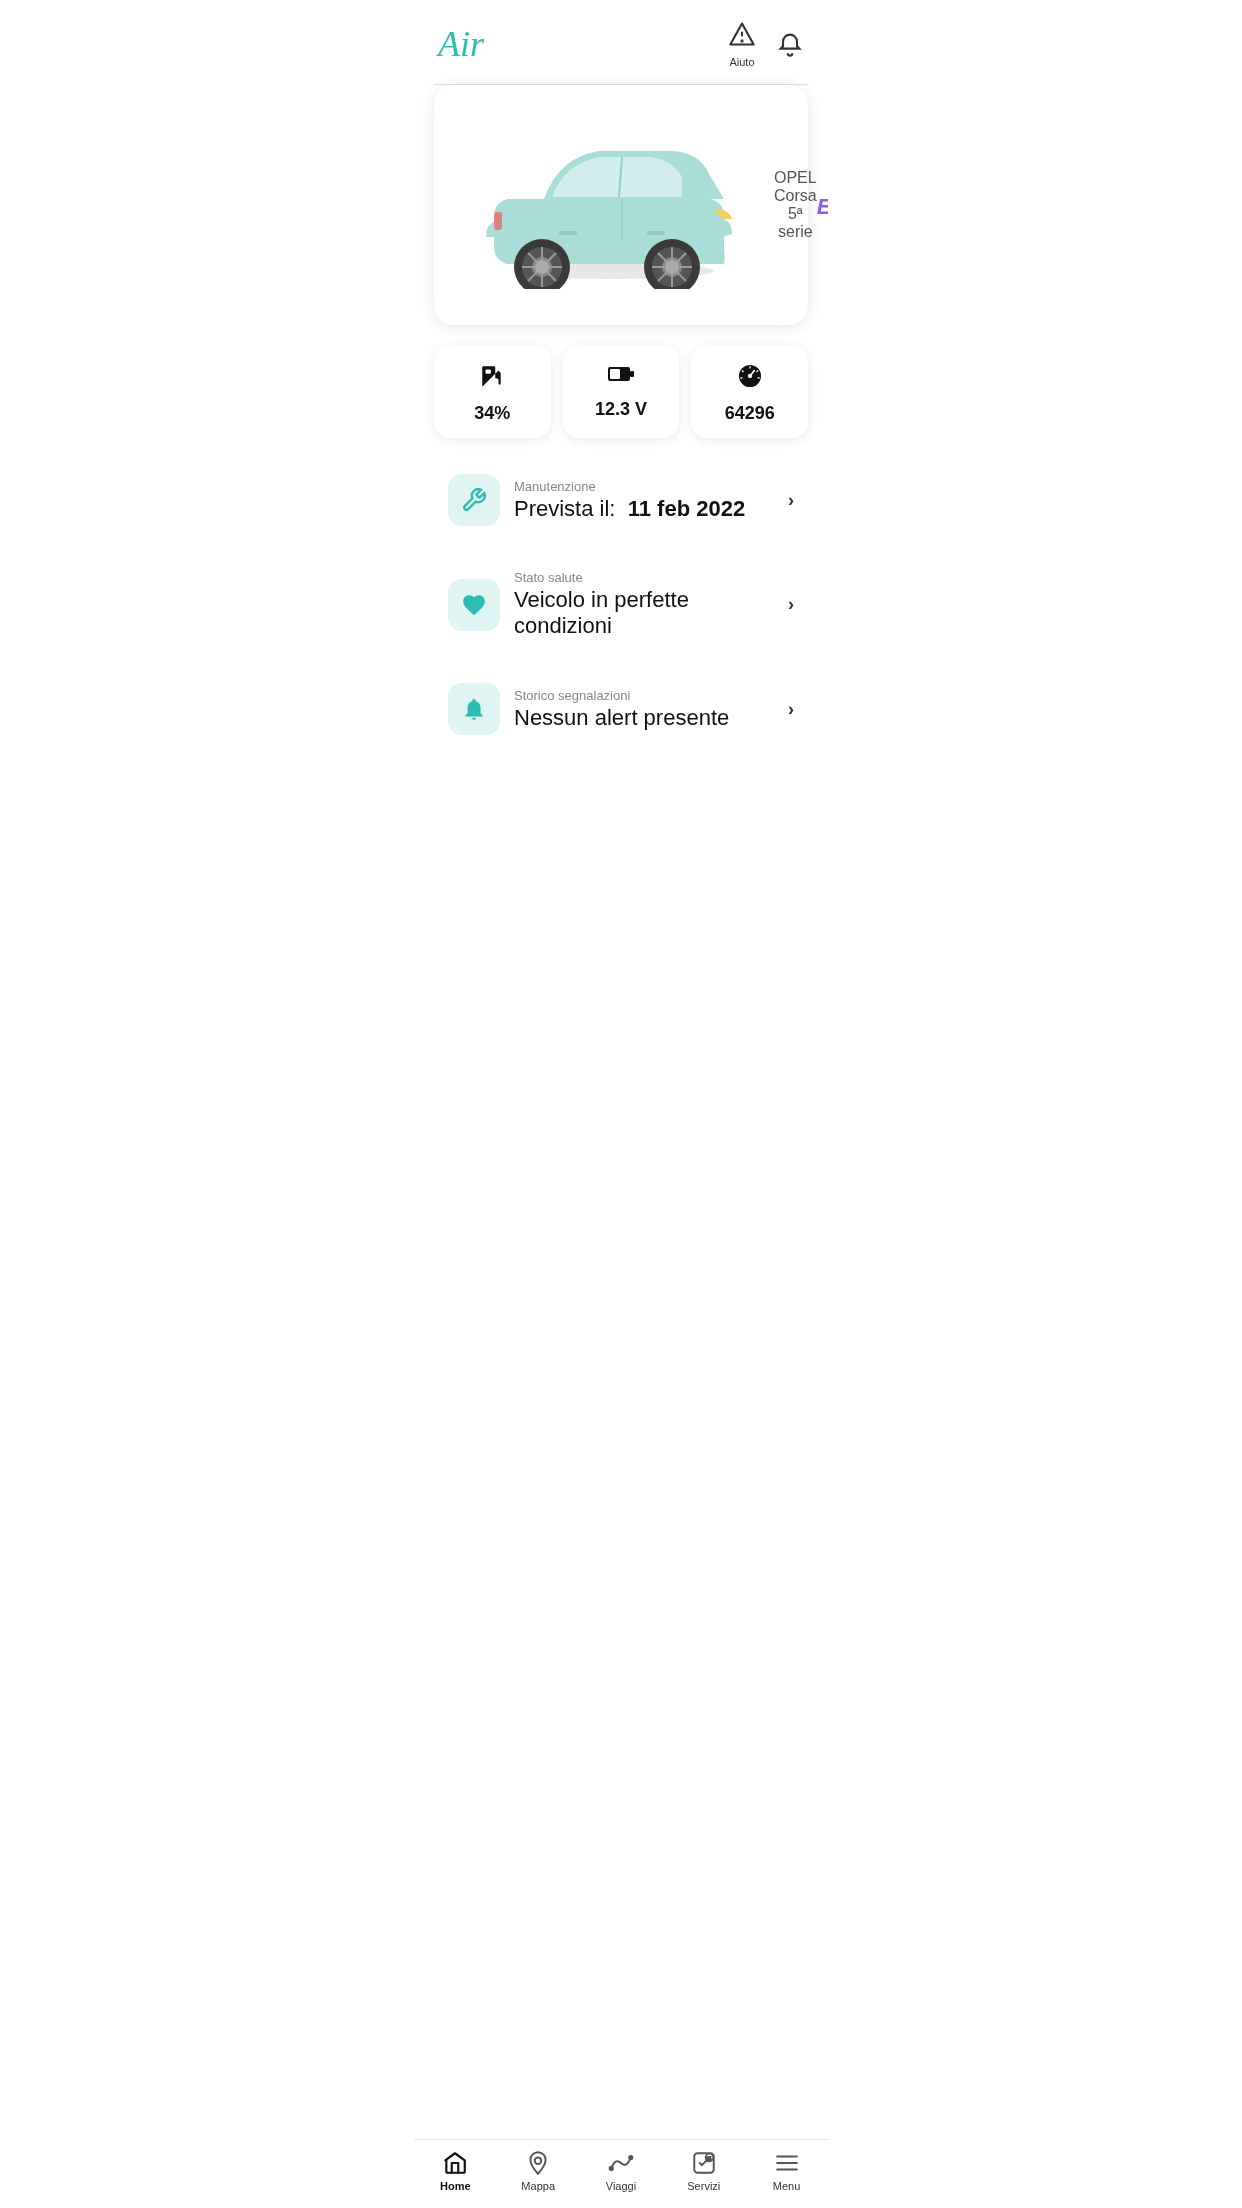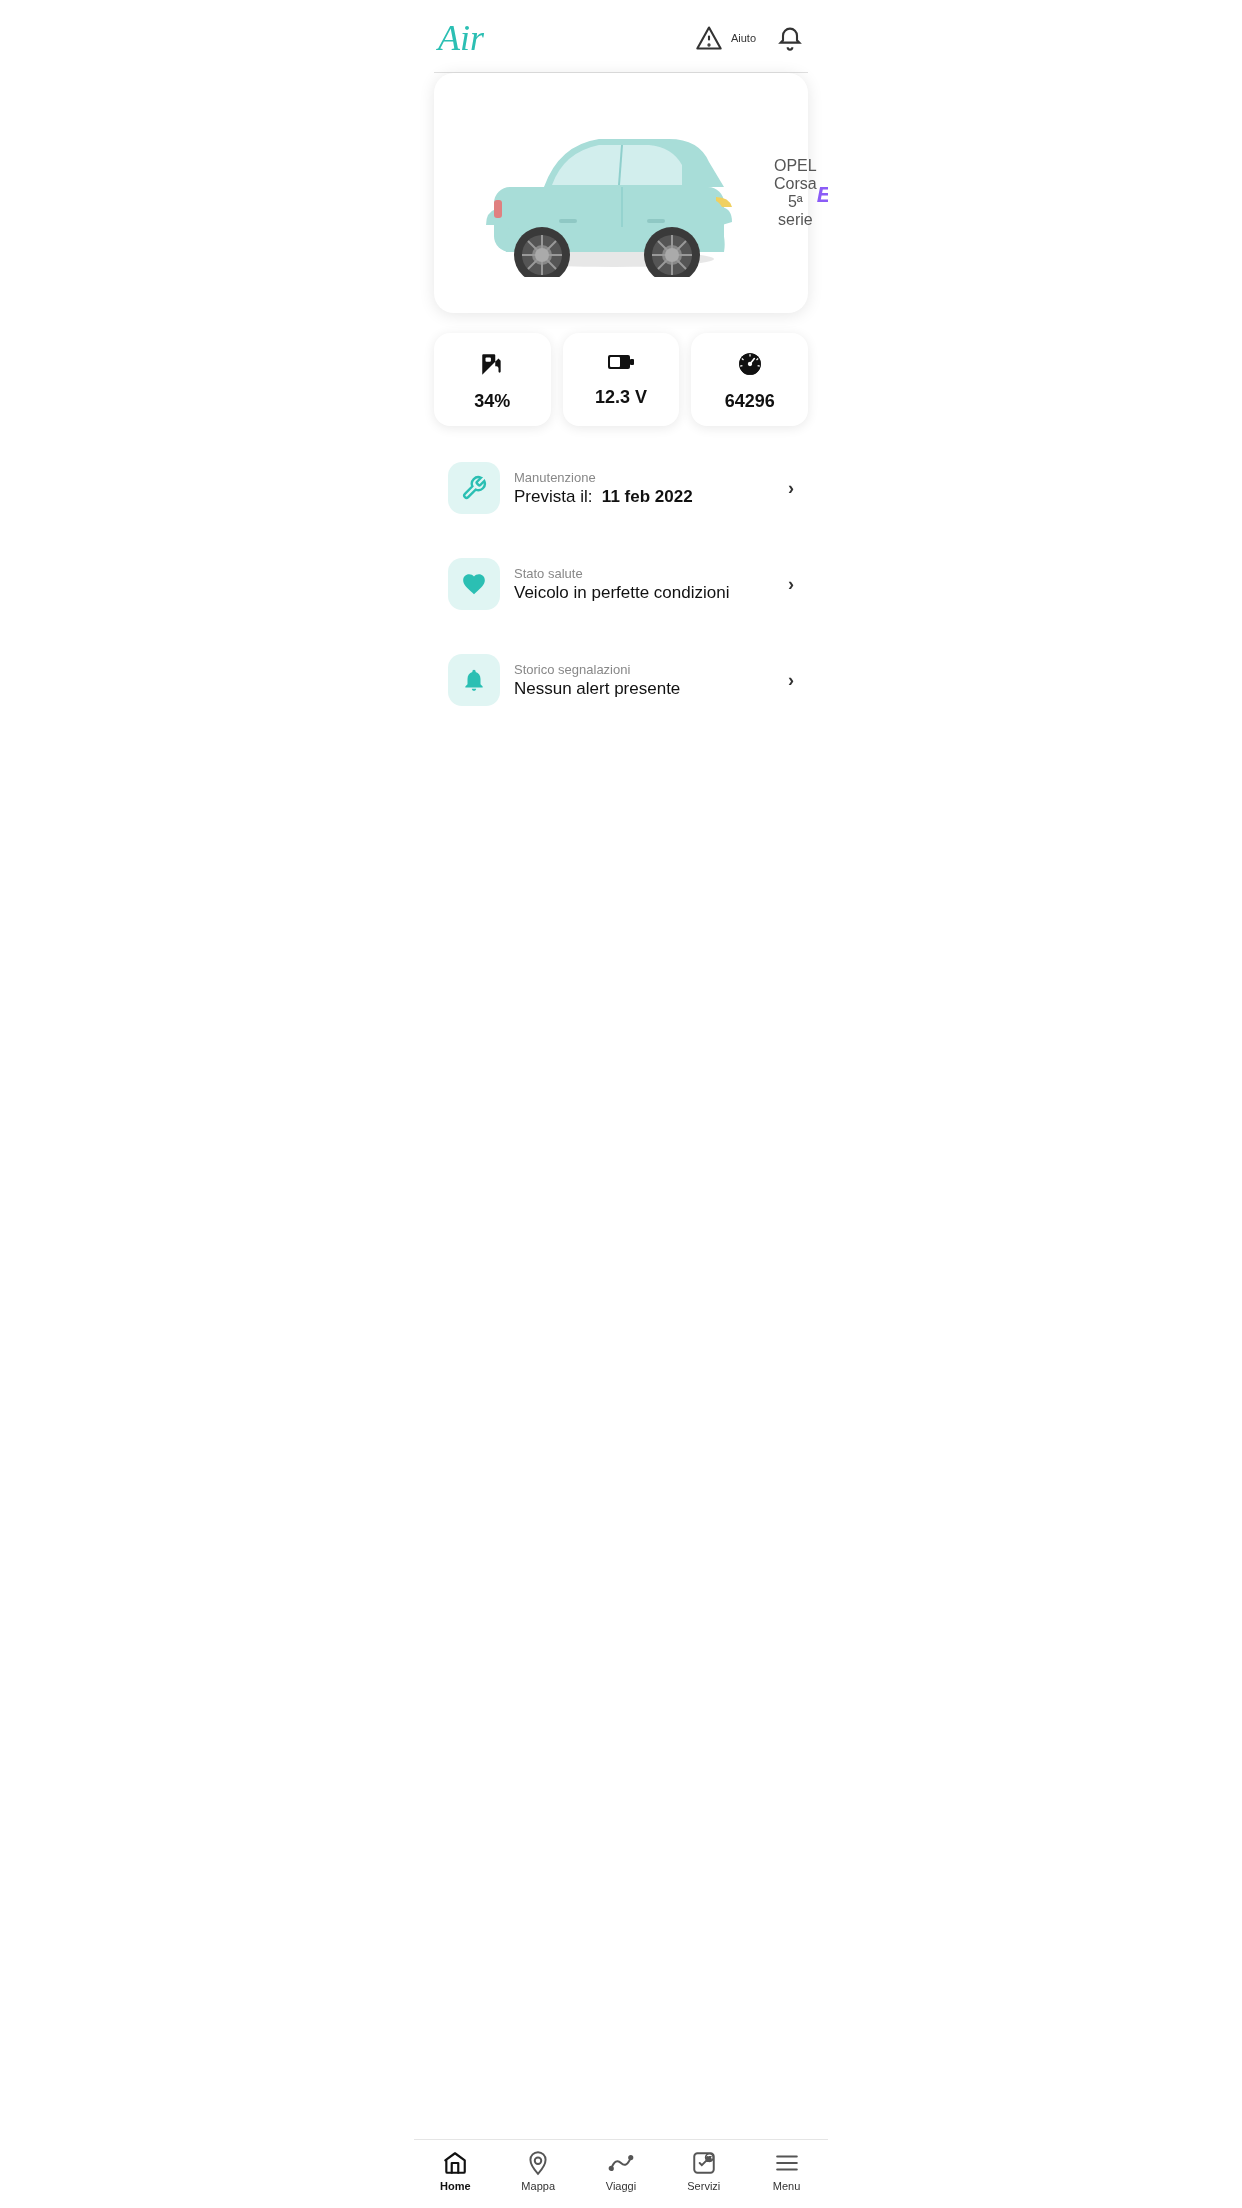--- a/index.html
+++ b/index.html
@@ -30,20 +30,21 @@
       font-weight: 400;
       line-height: 1;
     }
     .header-icons {
       display: flex;
       align-items: center;
       gap: 20px;
     }
     .header-icon-wrap {
       display: flex;
+      flex-direction: column;
       align-items: center;
       gap: 8px;
       cursor: pointer;
     }
     .header-icon-wrap span {
       font-size: 11px;
       color: #333;
     }
     .icon-svg {
       width: 28px;
@@ -176,21 +177,21 @@
     }
     .info-text {
       flex: 1;
     }
     .info-label {
       font-size: 13px;
       color: #888;
       margin-bottom: 2px;
     }
     .info-value {
-      font-size: 17px;
+      font-size: 22px;
       color: #111;
       font-weight: 500;
     }
     .info-value strong {
       font-weight: 800;
     }
     .info-chevron {
       color: #333;
       font-size: 18px;
       font-weight: 700;

